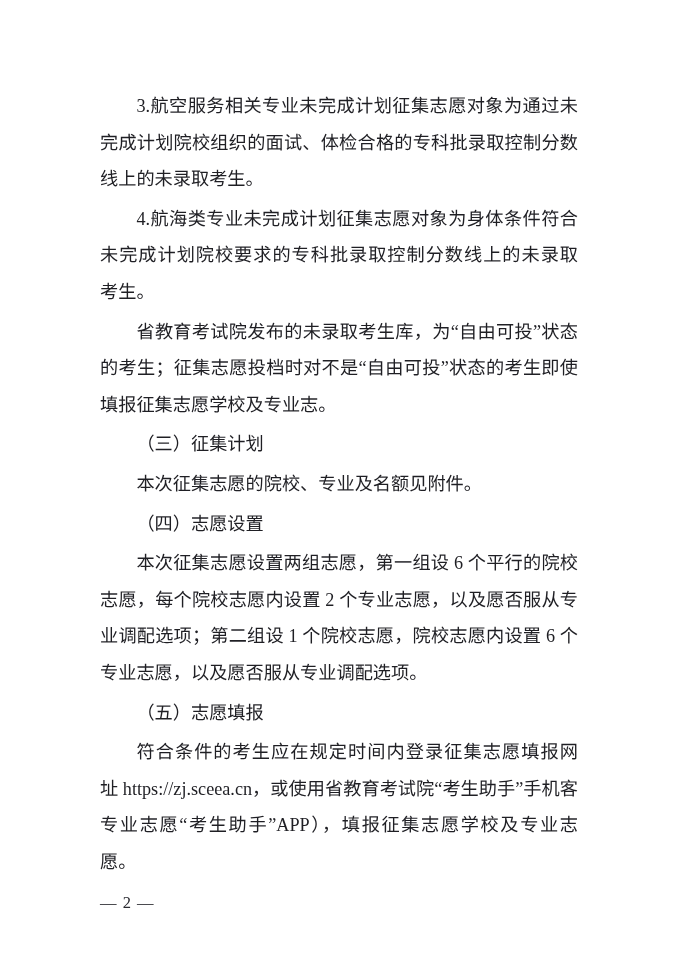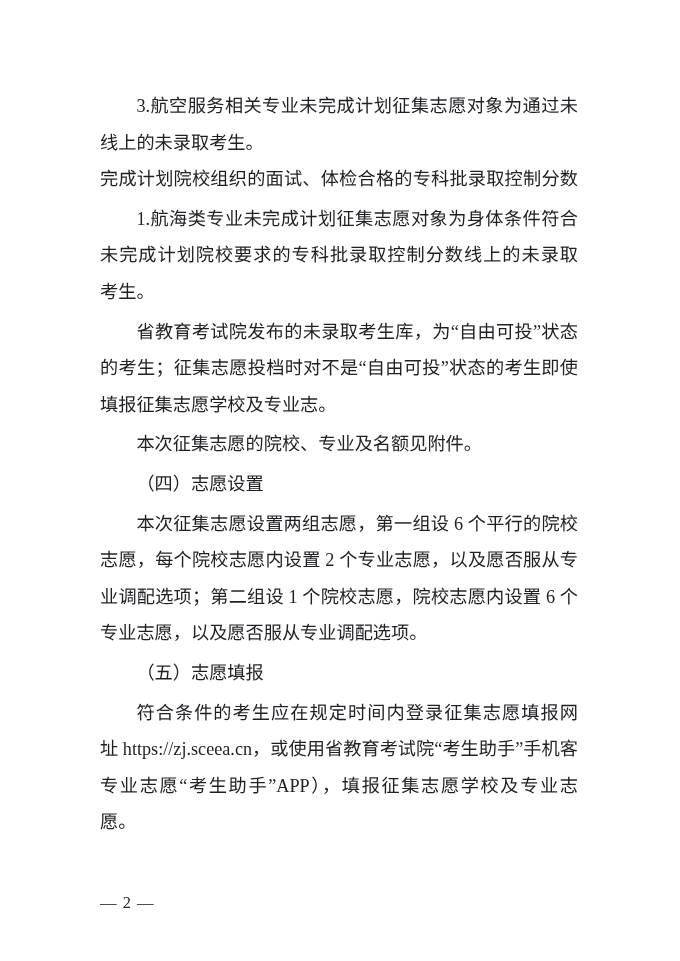--- a/index.html
+++ b/index.html
@@ -52,36 +52,39 @@
   }
 </style>
 </head>
 <body>
 
 <div class="page">
   <div class="content">
 
     <div class="para">
       <div class="line indent">3.航空服务相关专业未完成计划征集志愿对象为通过未</div>
+      <div class="line">完成计划院校组织的面试、体检合格的专科批录取控制分数</div>
       <div class="line last">线上的未录取考生。</div>
-      <div class="line">完成计划院校组织的面试、体检合格的专科批录取控制分数</div>
     </div>
 
     <div class="para">
-      <div class="line indent">1.航海类专业未完成计划征集志愿对象为身体条件符合</div>
+      <div class="line indent">4.航海类专业未完成计划征集志愿对象为身体条件符合</div>
       <div class="line">未完成计划院校要求的专科批录取控制分数线上的未录取</div>
       <div class="line last">考生。</div>
     </div>
 
     <div class="para">
       <div class="line indent">省教育考试院发布的未录取考生库，为“自由可投”状态</div>
       <div class="line">的考生；征集志愿投档时对不是“自由可投”状态的考生即使</div>
       <div class="line last">填报征集志愿学校及专业志。</div>
     </div>
 
+    <div class="para">
+      <div class="line indent last">（三）征集计划</div>
+    </div>
 
     <div class="para">
       <div class="line indent last">本次征集志愿的院校、专业及名额见附件。</div>
     </div>
 
     <div class="para">
       <div class="line indent last">（四）志愿设置</div>
     </div>
 
     <div class="para">

